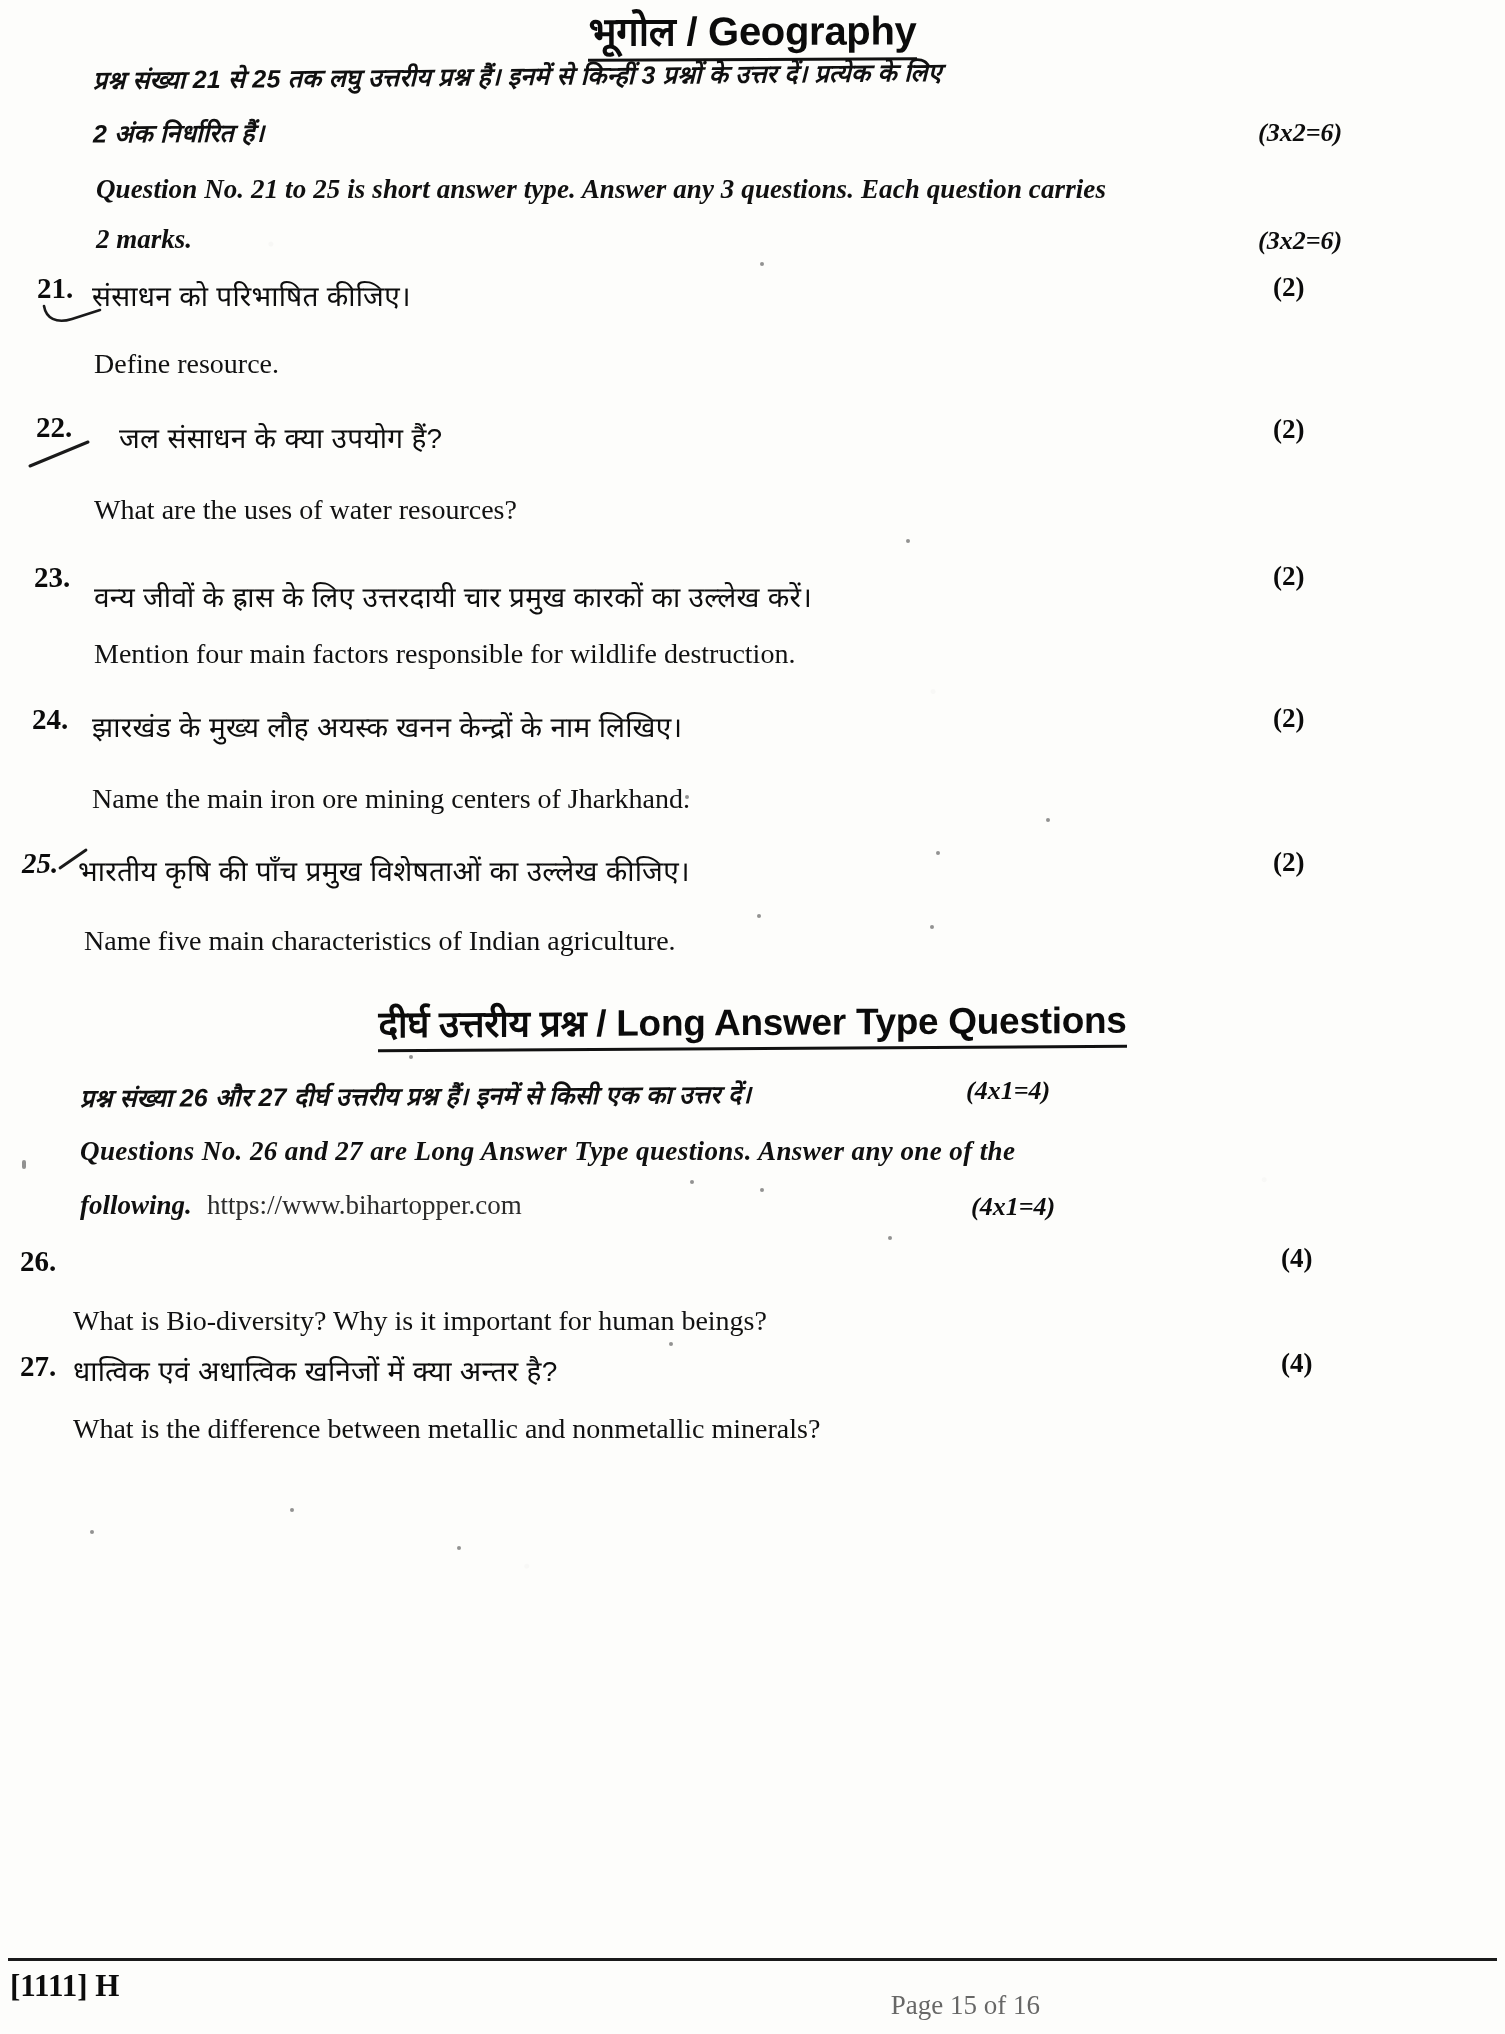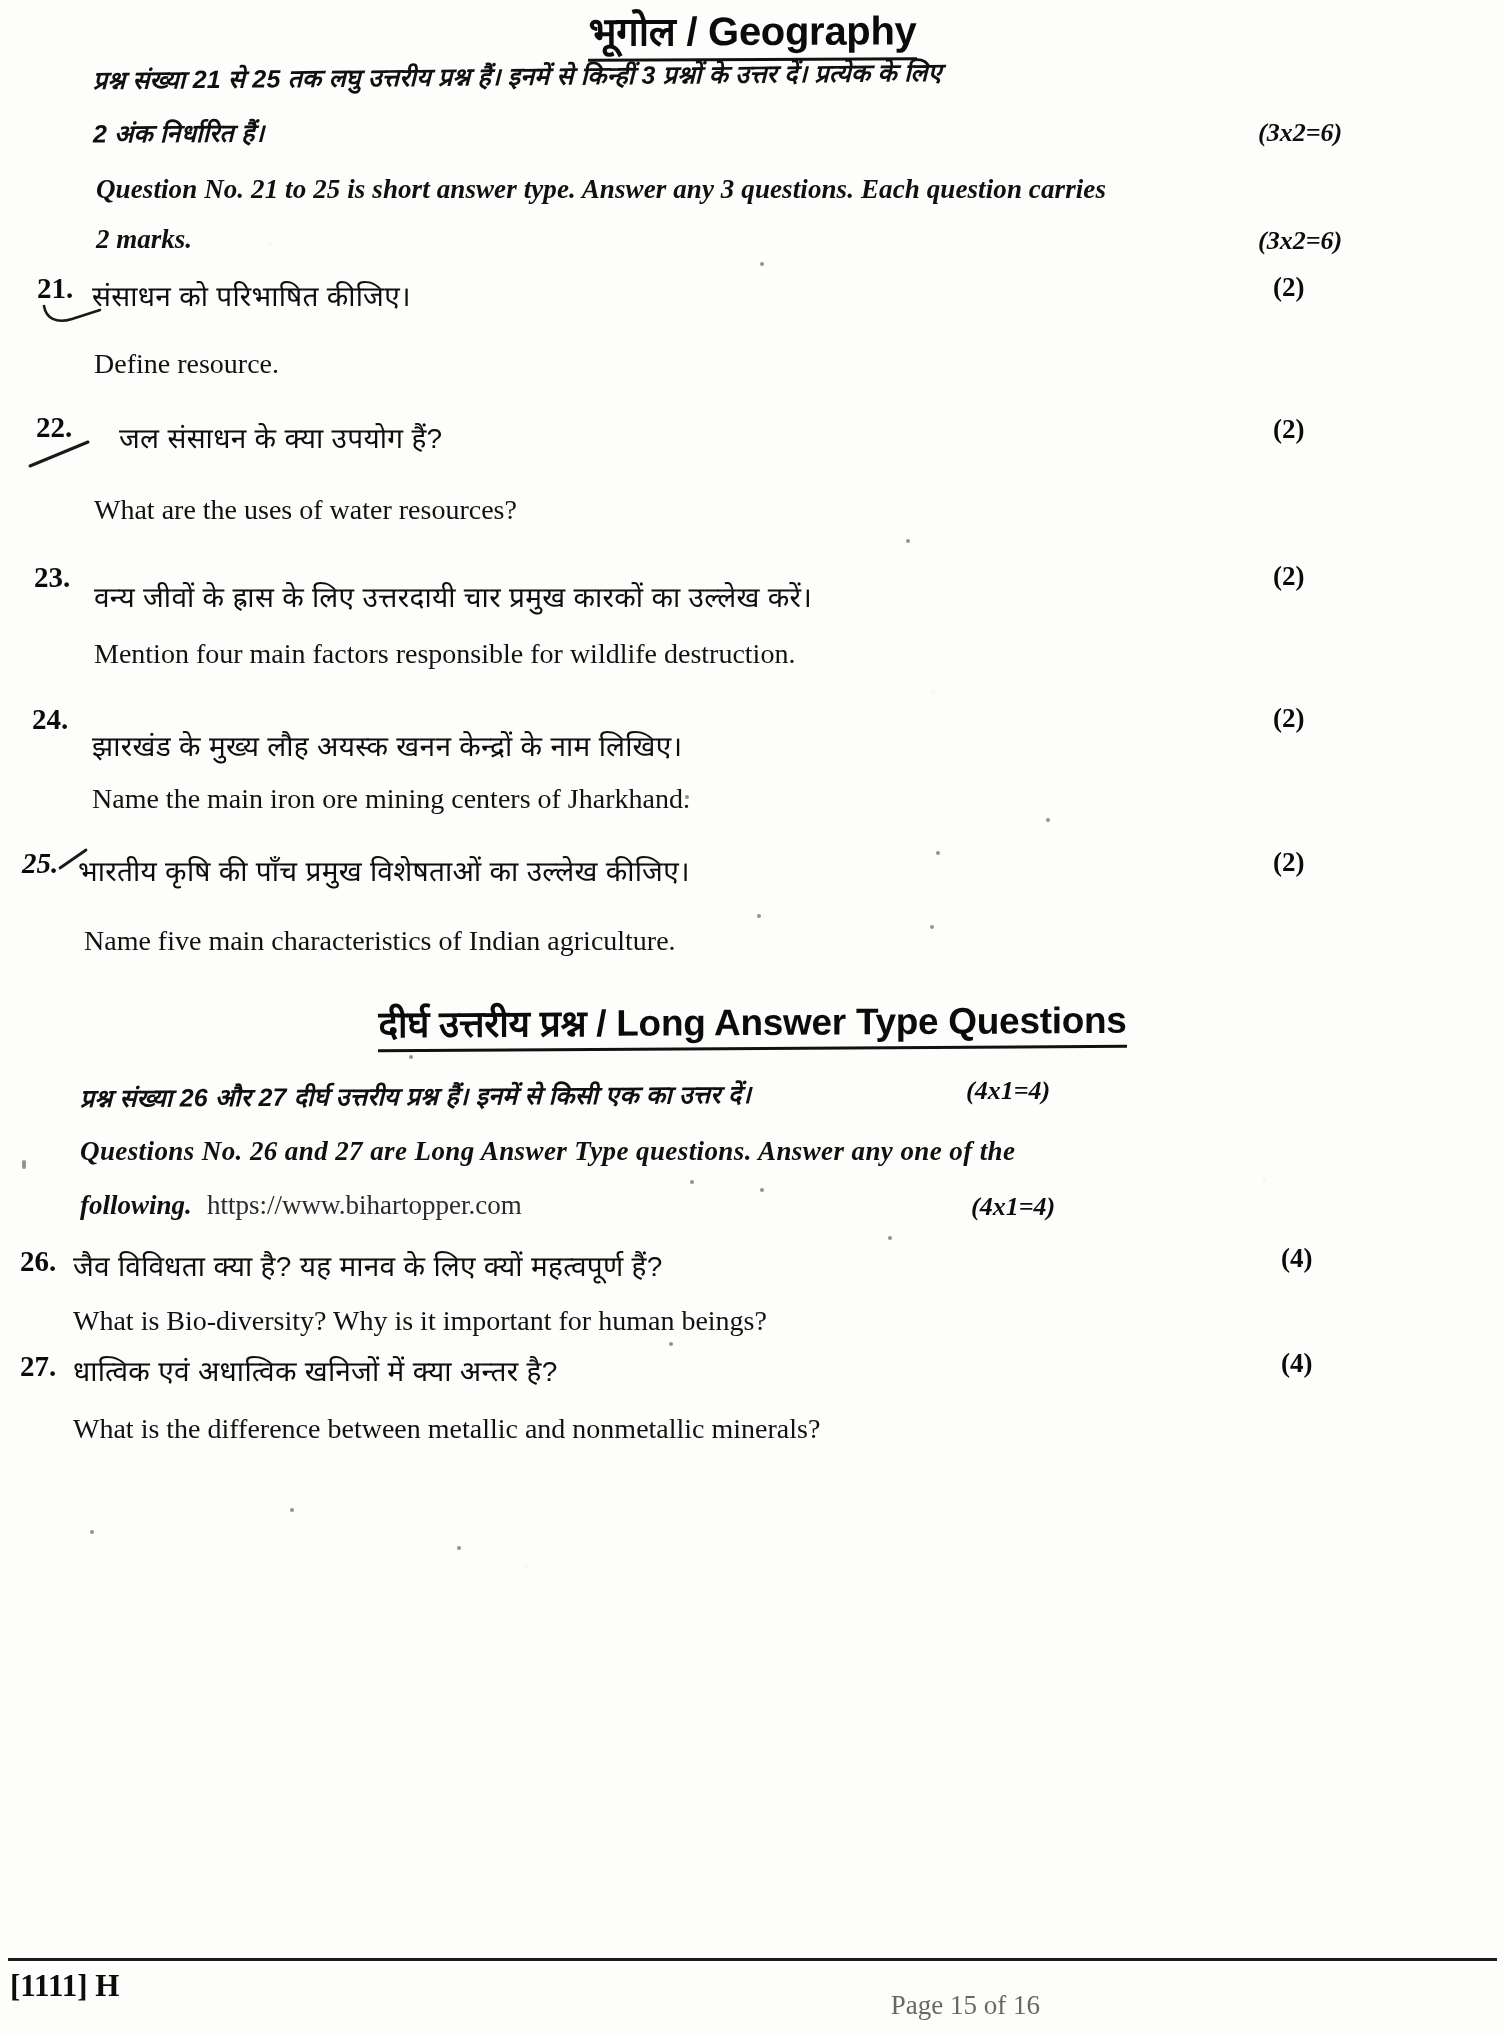--- a/index.html
+++ b/index.html
@@ -199,21 +199,21 @@
   <svg class="pen" style="left:26px; top:436px;" width="80" height="36" viewBox="0 0 80 36">
     <path d="M4 30 L62 6" stroke="#1a1a1a" stroke-width="3" fill="none" stroke-linecap="round"></path>
   </svg>
 
   <div class="q-num" style="left:34px; top:561px;">23.</div>
   <div class="q-hi" style="left:94px; top:565px;margin-top:12px;">वन्य जीवों के ह्रास के लिए उत्तरदायी चार प्रमुख कारकों का उल्लेख करें।</div>
   <div class="q-marks" style="left:1273px; top:561px;">(2)</div>
   <div class="q-en" style="left:94px; top:638px;">Mention four main factors responsible for wildlife destruction.</div>
 
   <div class="q-num" style="left:32px; top:703px;">24.</div>
-  <div class="q-hi" style="left:92px; top:707px;margin-top:19px;">झारखंड के मुख्य लौह अयस्क खनन केन्द्रों के नाम लिखिए।</div>
+  <div class="q-hi" style="left:92px; top:707px;">झारखंड के मुख्य लौह अयस्क खनन केन्द्रों के नाम लिखिए।</div>
   <div class="q-marks" style="left:1273px; top:703px;">(2)</div>
   <div class="q-en" style="left:92px; top:783px;">Name the main iron ore mining centers of Jharkhand.</div>
 
   <div class="q-num" style="left:22px; top:847px;font-style:italic;">25.</div>
   <div class="q-hi" style="left:78px; top:851px;">भारतीय कृषि की पाँच प्रमुख विशेषताओं का उल्लेख कीजिए।</div>
   <div class="q-marks" style="left:1273px; top:847px;">(2)</div>
   <div class="q-en" style="left:84px; top:925px;">Name five main characteristics of Indian agriculture.</div>
   <svg class="pen" style="left:58px; top:846px;" width="40" height="30" viewBox="0 0 40 30">
     <path d="M2 22 L28 4" stroke="#1a1a1a" stroke-width="2.8" fill="none" stroke-linecap="round"></path>
   </svg>
@@ -228,21 +228,20 @@
 
   <div class="instr-en" style="left:80px; top:1136px; letter-spacing:0.4px;">Questions No. 26 and 27 are Long Answer Type questions. Answer any one of the</div>
 
   <div class="instr-en" style="left:80px; top:1190px;">following.</div>
 
   <div id="watermark-url">https://www.bihartopper.com</div>
 
   <div class="marks-note" style="left:971px; top:1192px;">(4x1=4)</div>
 
   <div class="q-num" style="left:20px; top:1245px;">26.</div>
-  <div class="q-hi" style="left:73px; top:1246px;">जैव विविधता क्या है? यह मानव के लिए क्यों महत्वपूर्ण हैं?</div>
   <div class="q-marks" style="left:1281px; top:1243px;">(4)</div>
   <div class="q-en" style="left:73px; top:1305px;">What is Bio-diversity? Why is it important for human beings?</div>
 
   <div class="q-num" style="left:20px; top:1350px;">27.</div>
   <div class="q-hi" style="left:73px; top:1351px;">धात्विक एवं अधात्विक खनिजों में क्या अन्तर है?</div>
   <div class="q-marks" style="left:1281px; top:1348px;">(4)</div>
   <div class="q-en" style="left:73px; top:1413px;">What is the difference between metallic and nonmetallic minerals?</div>
 
   <div id="footer-rule"></div>
   <div id="footer-code">[1111] H</div>

